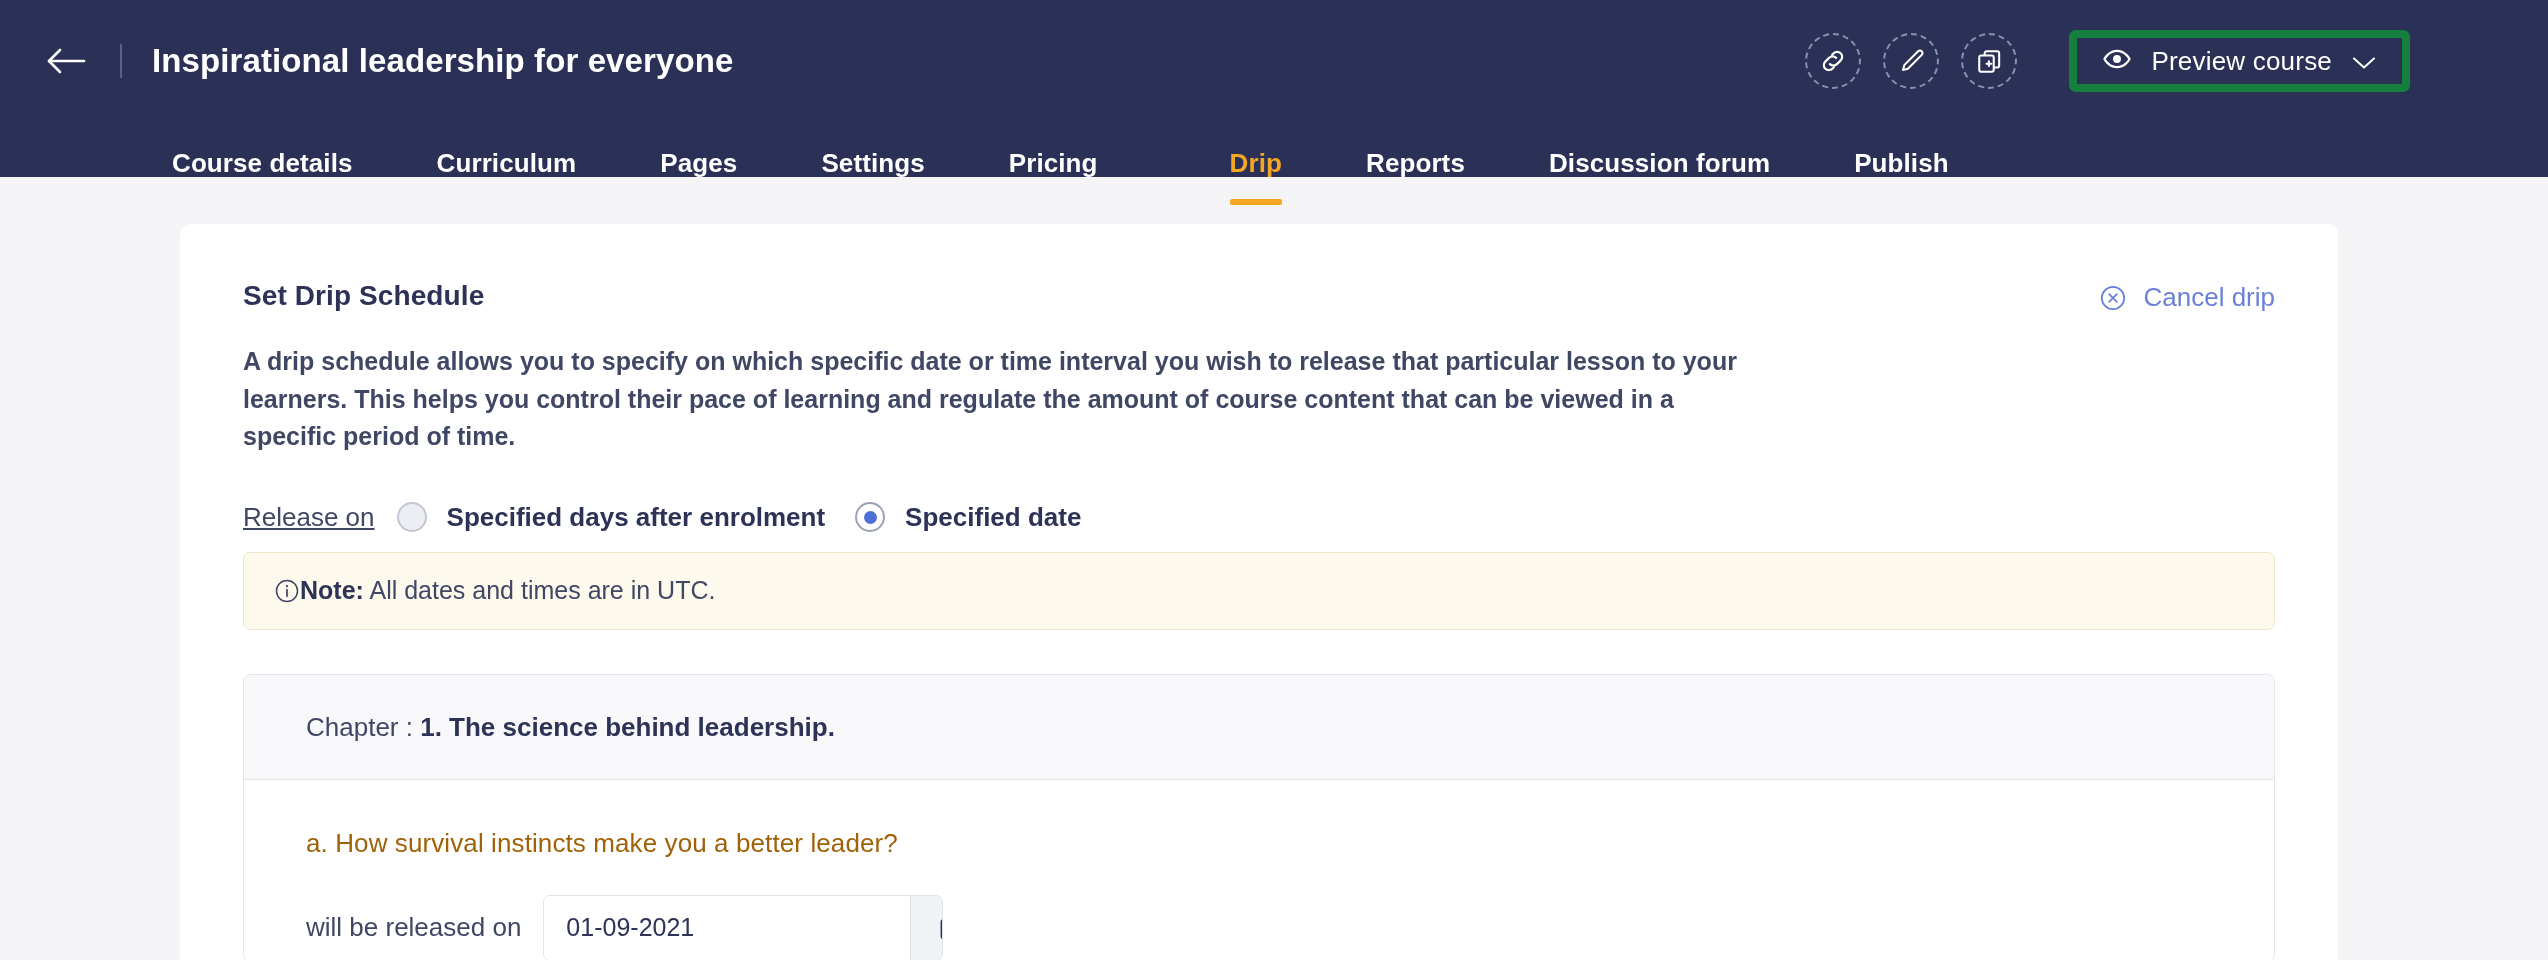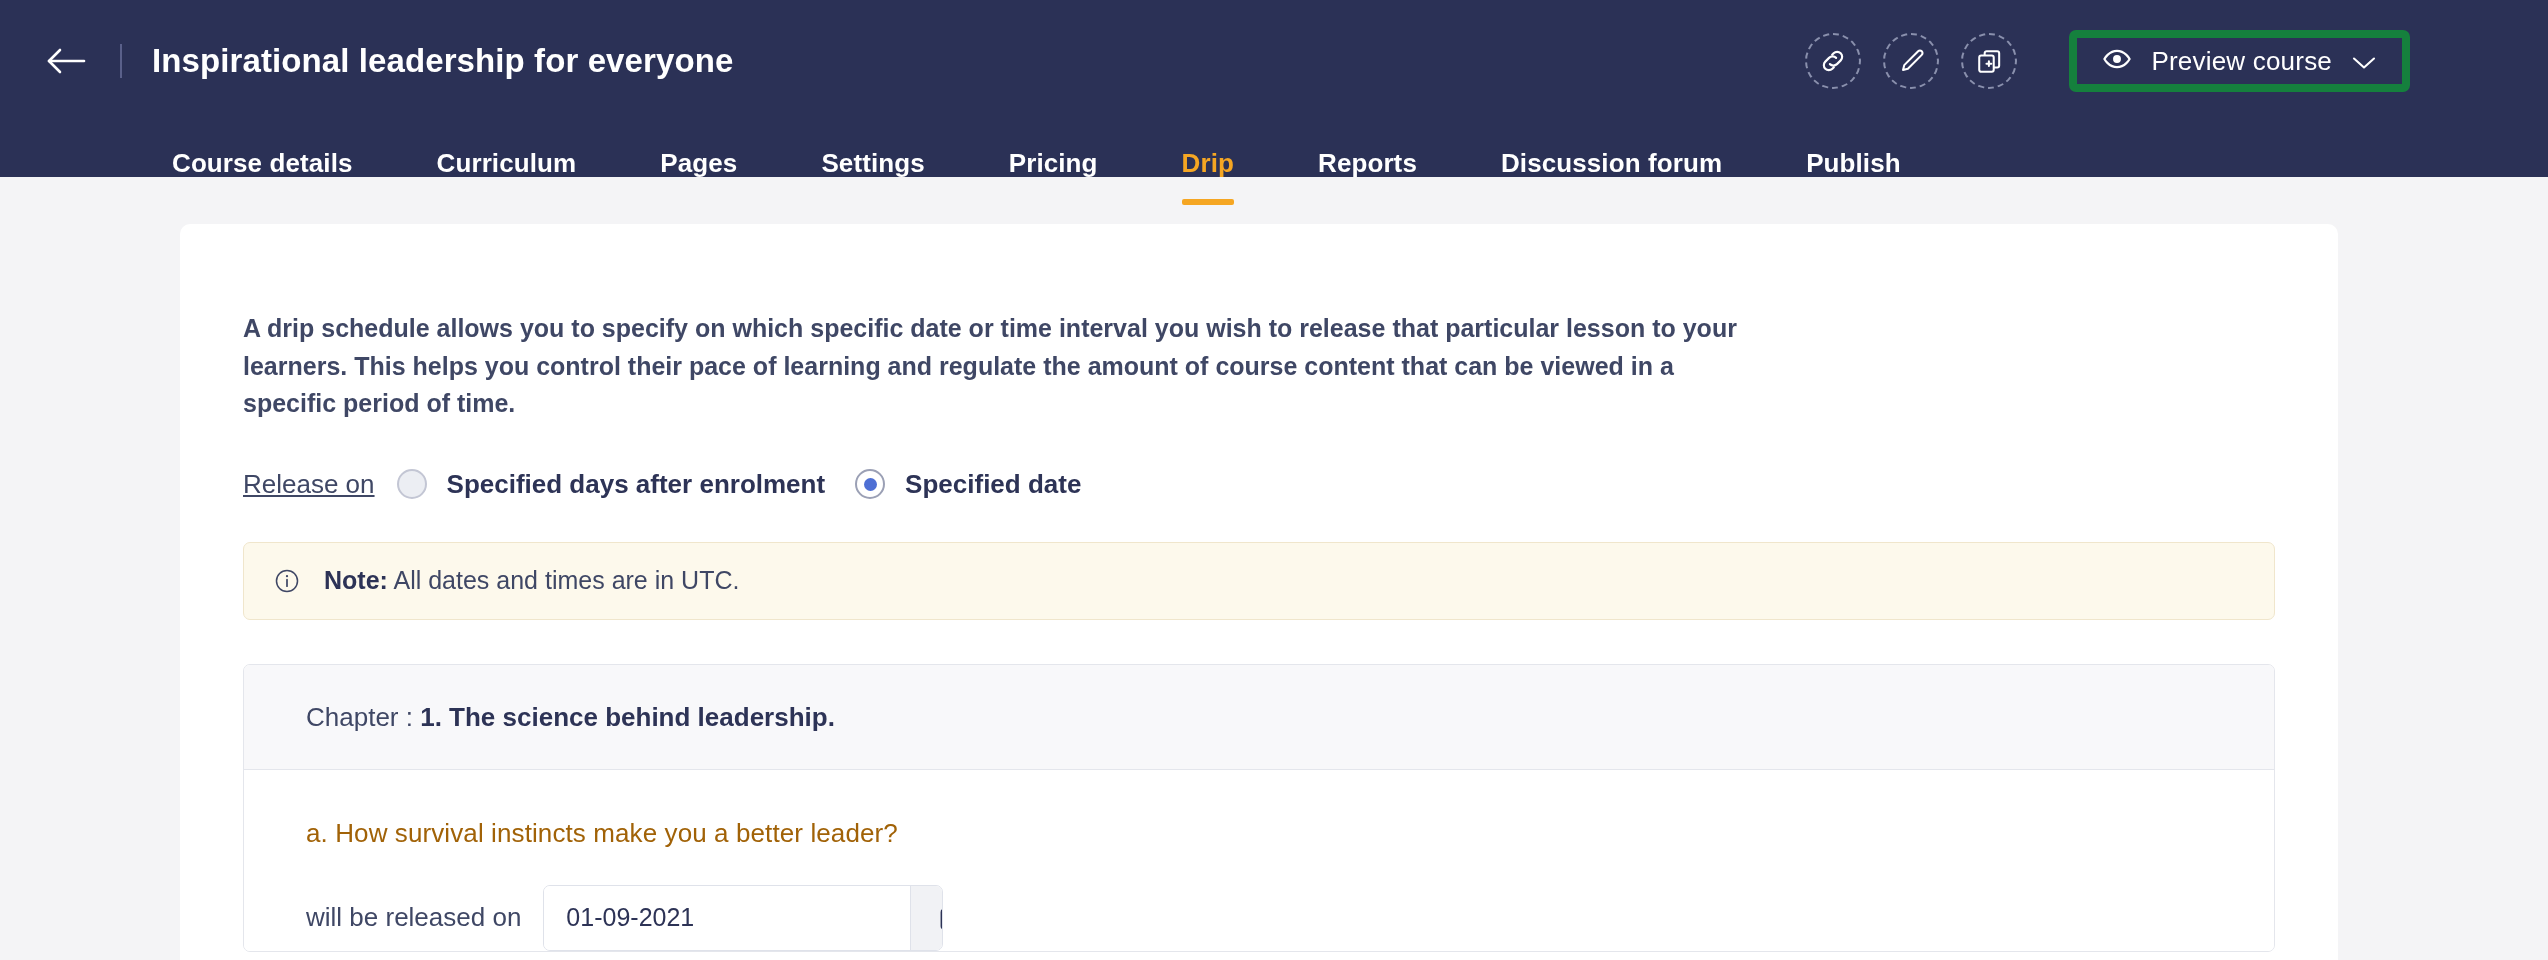--- a/index.html
+++ b/index.html
@@ -109,21 +109,21 @@
     font-weight: bold;
     padding: 0 0 26px 0;
     margin-right: 68px;
     position: relative;
     cursor: pointer;
     white-space: nowrap;
     letter-spacing: .1px;
   }
   .tab:last-child { margin-right: 0; }
 
-  .tab.active { color: #f5a623; }
+  .tab.active { color: #f5a623; margin-left: 48px; }
   .tab.active::after {
     content: "";
     position: absolute;
     left: 0; right: 0;
     bottom: 0;
     height: 6px;
     background: #f5a623;
     border-radius: 2px;
   }
 
@@ -221,29 +221,29 @@
 
   .radio-label {
     font-size: 26px;
     font-weight: bold;
     color: #2d3356;
     white-space: nowrap;
   }
 
   
   .note {
-    margin-top: 42px;
+    margin-top: 19px;
     background: #fdf9ec;
     border: 1px solid #f0e6cc;
     border-radius: 7px;
     height: 78px;
     display: flex;
     align-items: center;
     padding: 18px 30px;
-    gap: 24px;
+    gap: 0;
   }
   .note svg { display: block; flex: none; }
   .note-text { font-size: 25px; color: #3f4765; }
   .note-text b { color: #2d3356; font-weight: bold; }
 
   
   .chapter-box {
     margin-top: 44px;
     border: 1px solid #e4e6ec;
     border-radius: 7px;
@@ -392,20 +392,33 @@
     <div class="tab">Reports</div>
     <div class="tab">Discussion forum</div>
     <div class="tab">Publish</div>
   </div>
 
 </div>
 
 <div class="page">
   <div class="card">
 
+    <div class="card-head">
+      <div class="card-title">Set Drip Schedule</div>
+
+      <div class="cancel-drip">
+        <span>
+          <svg width="28" height="28" viewBox="0 0 24 24" fill="none">
+            <circle cx="12" cy="12" r="9.6" stroke="#6b7fd7" stroke-width="1.5"></circle>
+            <path d="M8.7 8.7l6.6 6.6M15.3 8.7l-6.6 6.6" stroke="#6b7fd7" stroke-width="1.5" stroke-linecap="round"></path>
+          </svg>
+        </span>
+        <span>Cancel drip</span>
+      </div>
+    </div>
 
     <div class="card-desc">A drip schedule allows you to specify on which specific date or time interval you wish to release that particular lesson to your learners. This helps you control their pace of learning and regulate the amount of course content that can be viewed in a specific period of time.</div>
 
     <div class="release-row">
       <span class="release-label">Release on</span>
 
       <label class="radio-opt">
         <span class="radio-dot"></span>
         <span class="radio-label">Specified days after enrolment</span>
       </label>

